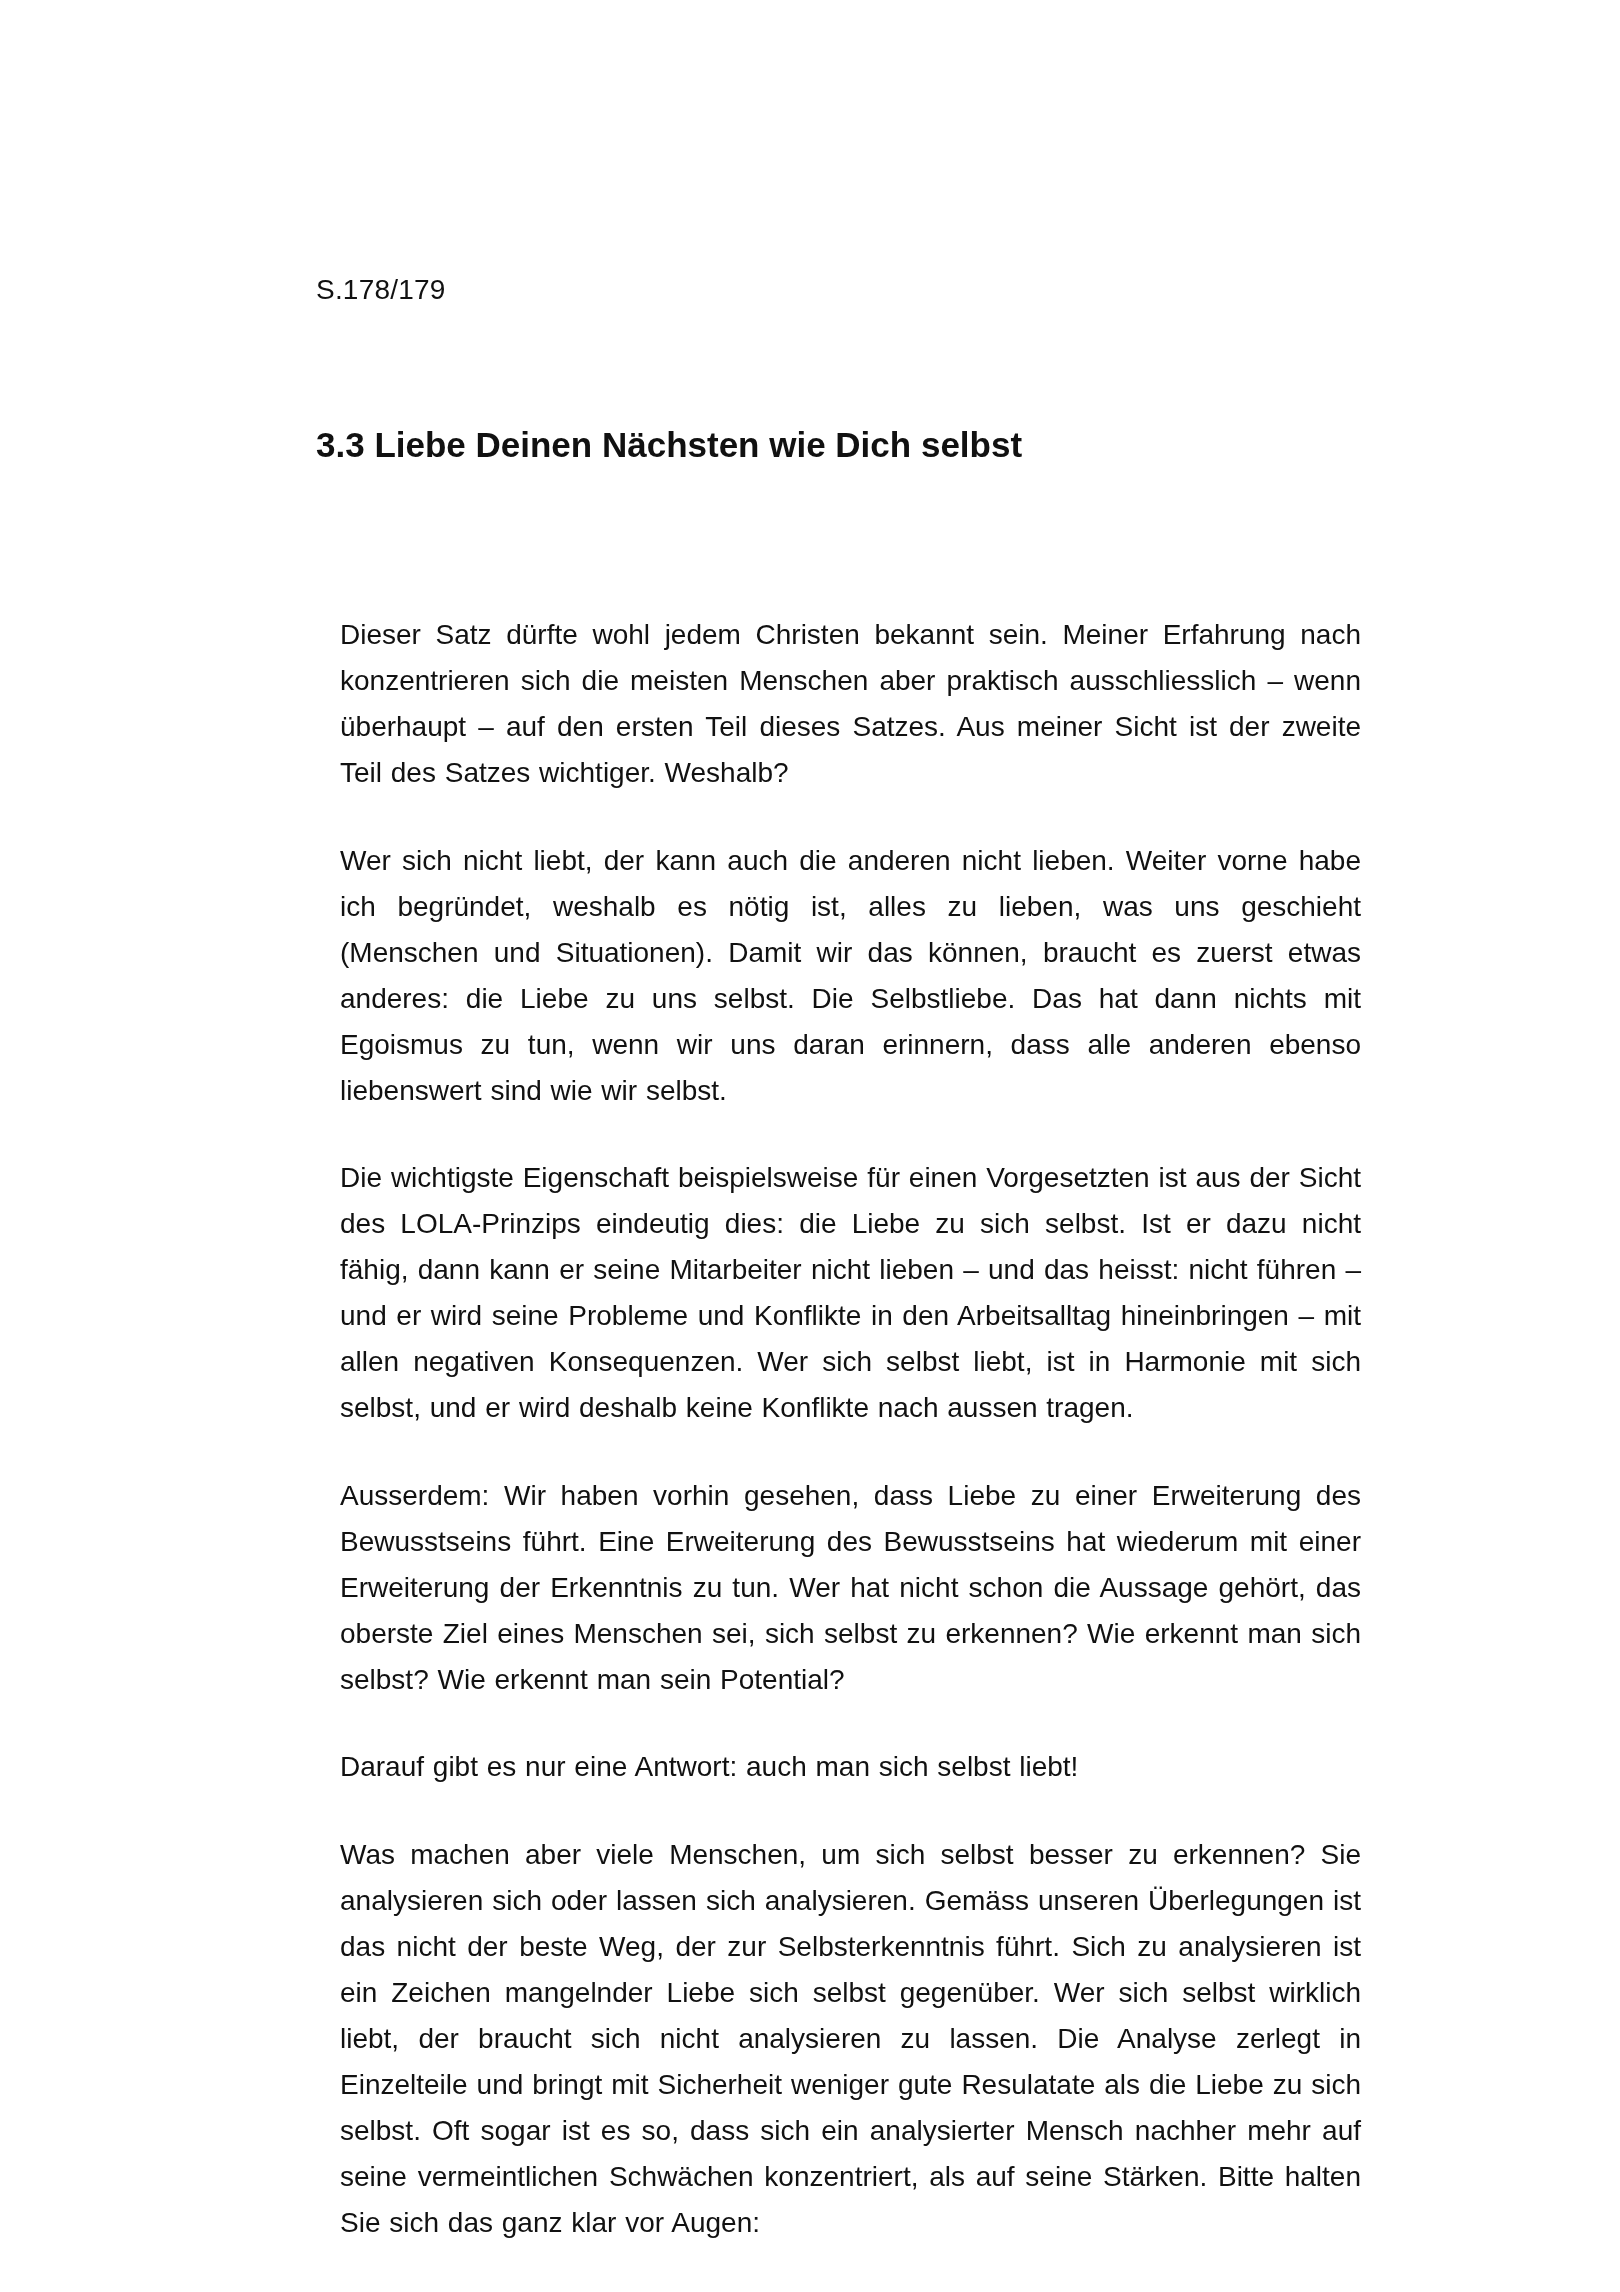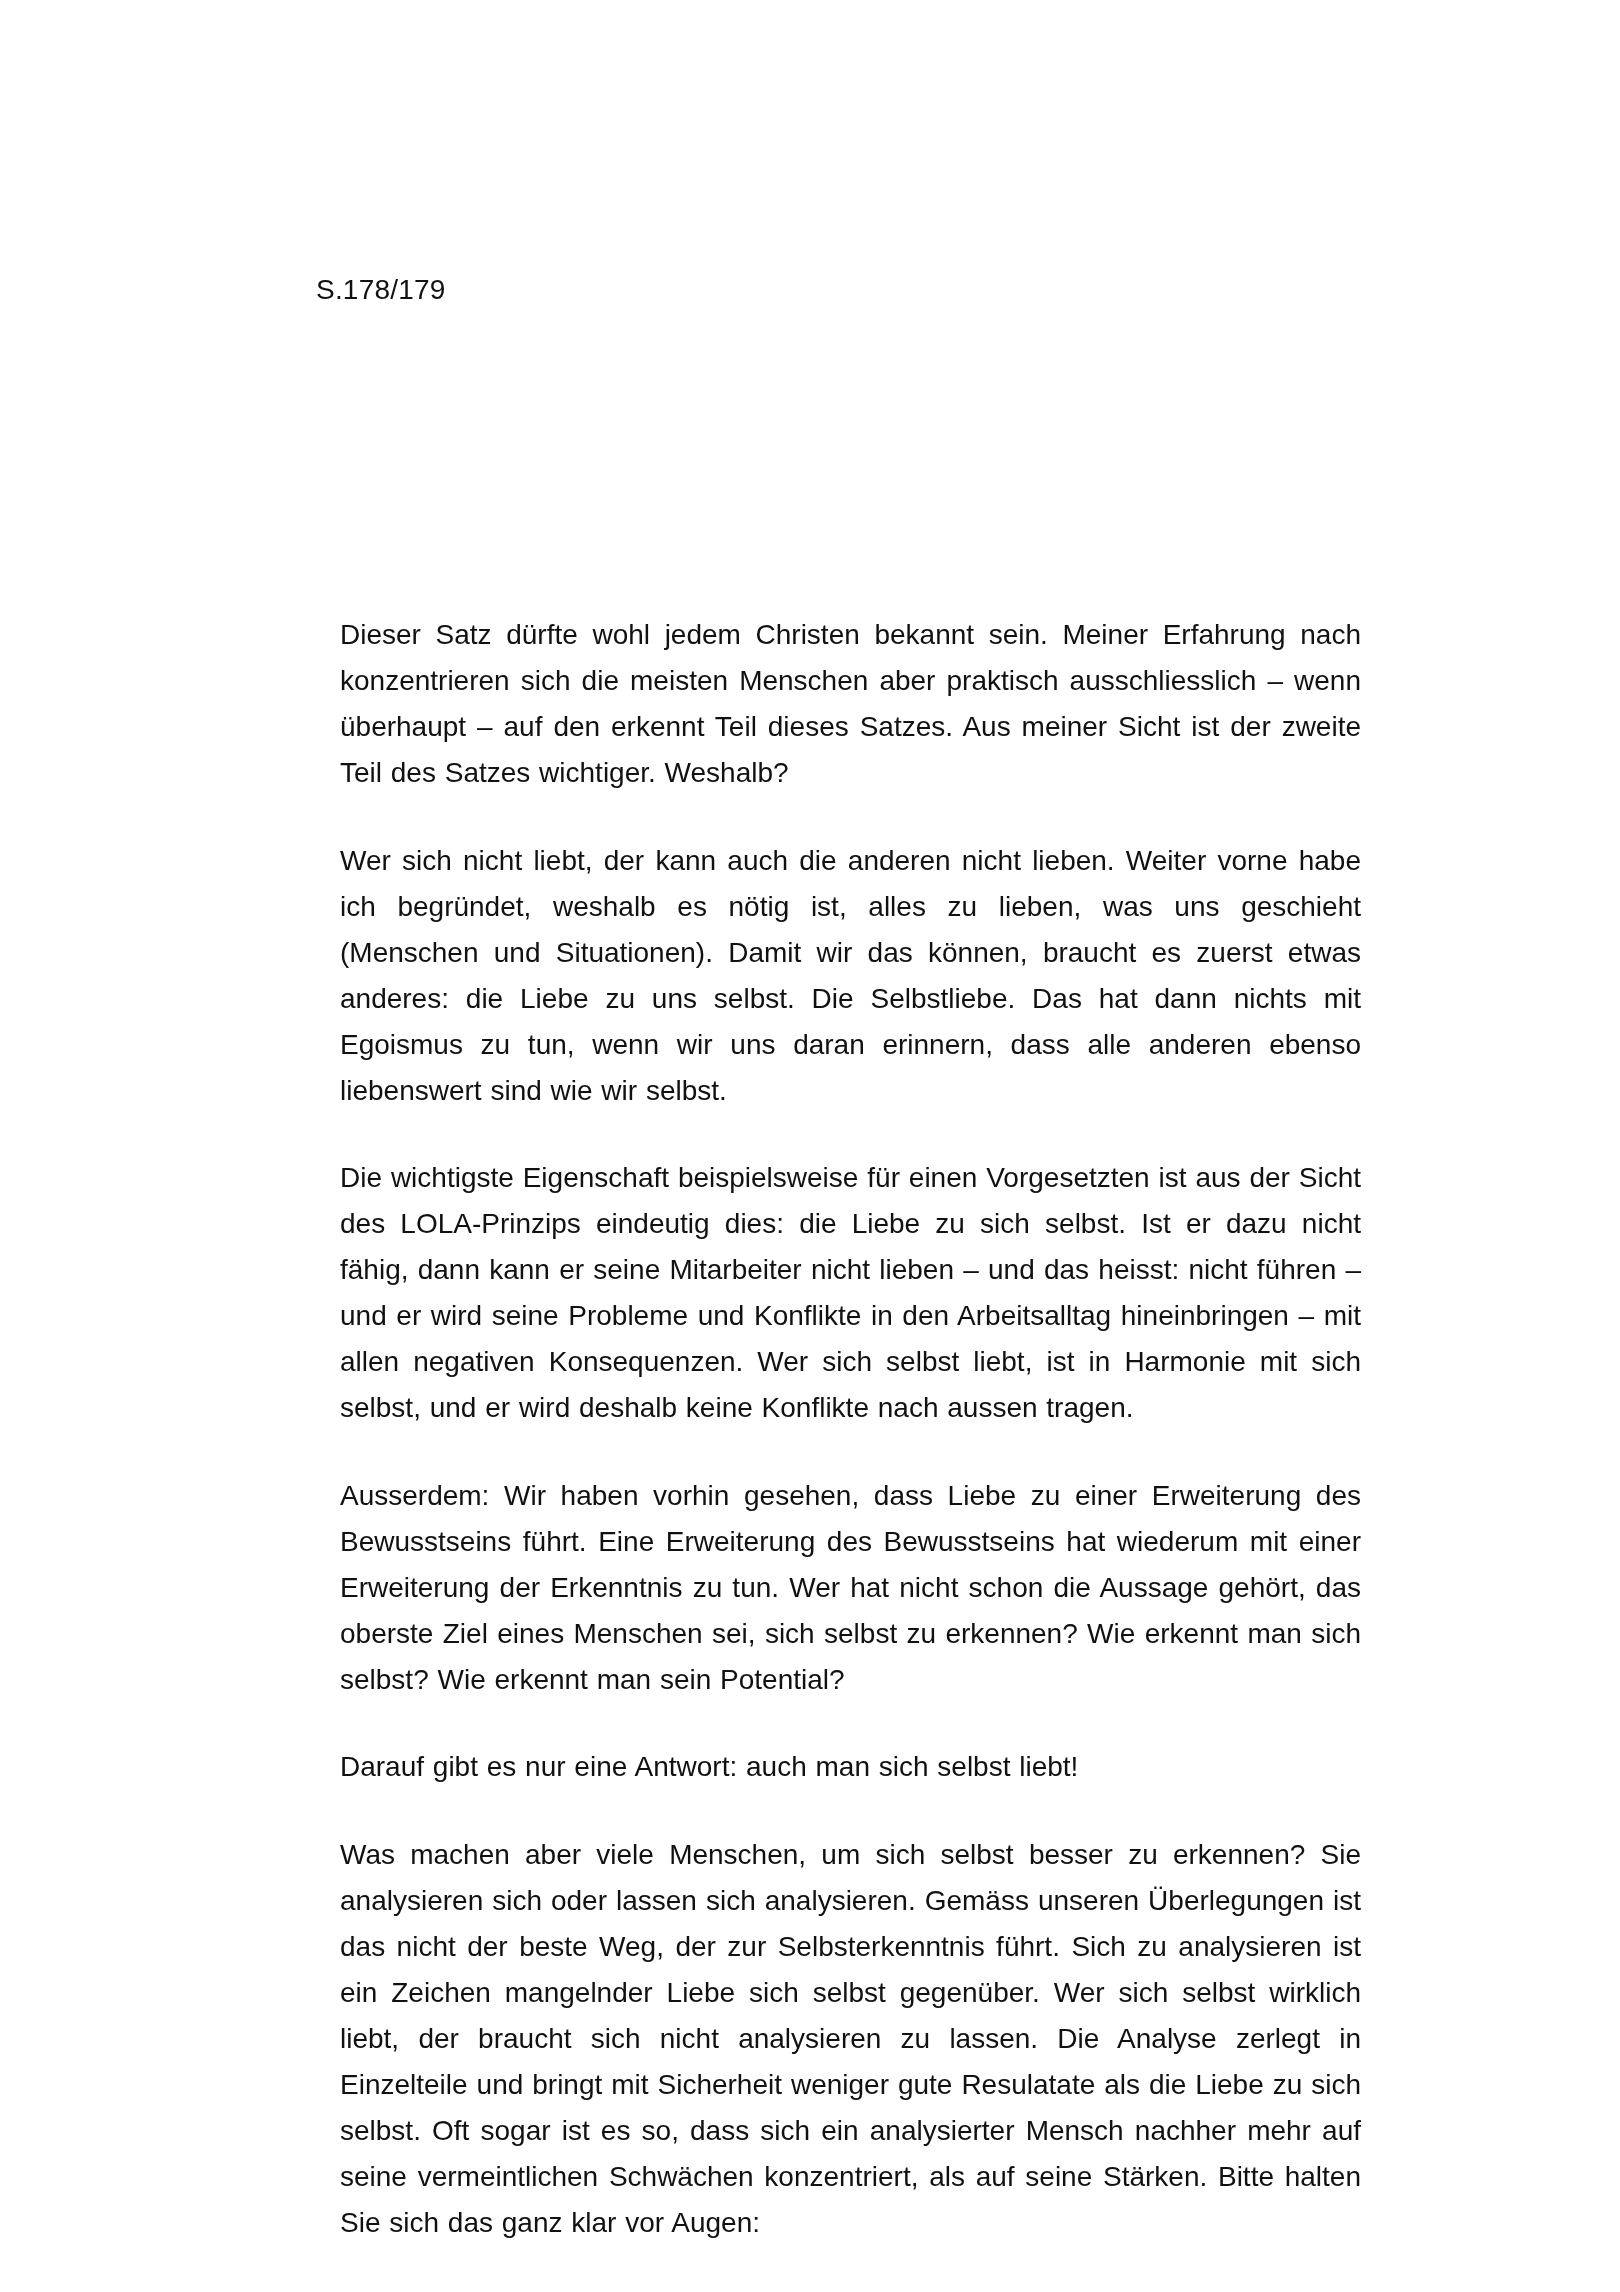--- a/index.html
+++ b/index.html
@@ -61,23 +61,24 @@
     margin-bottom: 0;
   }
 </style>
 </head>
 <body>
 
 <div class="page">
 
   <div class="page-ref">S.178/179</div>
 
+  <h1 class="section-heading">3.3 Liebe Deinen Nächsten wie Dich selbst</h1>
 
   <div class="body-text">
-    <p>Dieser Satz dürfte wohl jedem Christen bekannt sein. Meiner Erfahrung nach konzentrieren sich die meisten Menschen aber praktisch ausschliesslich – wenn überhaupt – auf den erkennt Teil dieses Satzes. Aus meiner Sicht ist der zweite Teil des Satzes wichtiger. Weshalb?</p>
+    <p>Dieser Satz dürfte wohl jedem Christen bekannt sein. Meiner Erfahrung nach konzentrieren sich die meisten Menschen aber praktisch ausschliesslich – wenn überhaupt – auf den ersten Teil dieses Satzes. Aus meiner Sicht ist der zweite Teil des Satzes wichtiger. Weshalb?</p>
     <p>Wer sich nicht liebt, der kann auch die anderen nicht lieben. Weiter vorne habe ich begründet, weshalb es nötig ist, alles zu lieben, was uns geschieht (Menschen und Situationen). Damit wir das können, braucht es zuerst etwas anderes: die Liebe zu uns selbst. Die Selbstliebe. Das hat dann nichts mit Egoismus zu tun, wenn wir uns daran erinnern, dass alle anderen ebenso liebenswert sind wie wir selbst.</p>
     <p>Die wichtigste Eigenschaft beispielsweise für einen Vorgesetzten ist aus der Sicht des LOLA-Prinzips eindeutig dies: die Liebe zu sich selbst. Ist er dazu nicht fähig, dann kann er seine Mitarbeiter nicht lieben – und das heisst: nicht führen – und er wird seine Probleme und Konflikte in den Arbeitsalltag hineinbringen – mit allen negativen Konsequenzen. Wer sich selbst liebt, ist in Harmonie mit sich selbst, und er wird deshalb keine Konflikte nach aussen tragen.</p>
     <p>Ausserdem: Wir haben vorhin gesehen, dass Liebe zu einer Erweiterung des Bewusstseins führt. Eine Erweiterung des Bewusstseins hat wiederum mit einer Erweiterung der Erkenntnis zu tun. Wer hat nicht schon die Aussage gehört, das oberste Ziel eines Menschen sei, sich selbst zu erkennen? Wie erkennt man sich selbst? Wie erkennt man sein Potential?</p>
     <p>Darauf gibt es nur eine Antwort: auch man sich selbst liebt!</p>
     <p>Was machen aber viele Menschen, um sich selbst besser zu erkennen? Sie analysieren sich oder lassen sich analysieren. Gemäss unseren Überlegungen ist das nicht der beste Weg, der zur Selbsterkenntnis führt. Sich zu analysieren ist ein Zeichen mangelnder Liebe sich selbst gegenüber. Wer sich selbst wirklich liebt, der braucht sich nicht analysieren zu lassen. Die Analyse zerlegt in Einzelteile und bringt mit Sicherheit weniger gute Resulatate als die Liebe zu sich selbst. Oft sogar ist es so, dass sich ein analysierter Mensch nachher mehr auf seine vermeintlichen Schwächen konzentriert, als auf seine Stärken. Bitte halten Sie sich das ganz klar vor Augen:</p>
   </div>
 
 </div>
 
 

